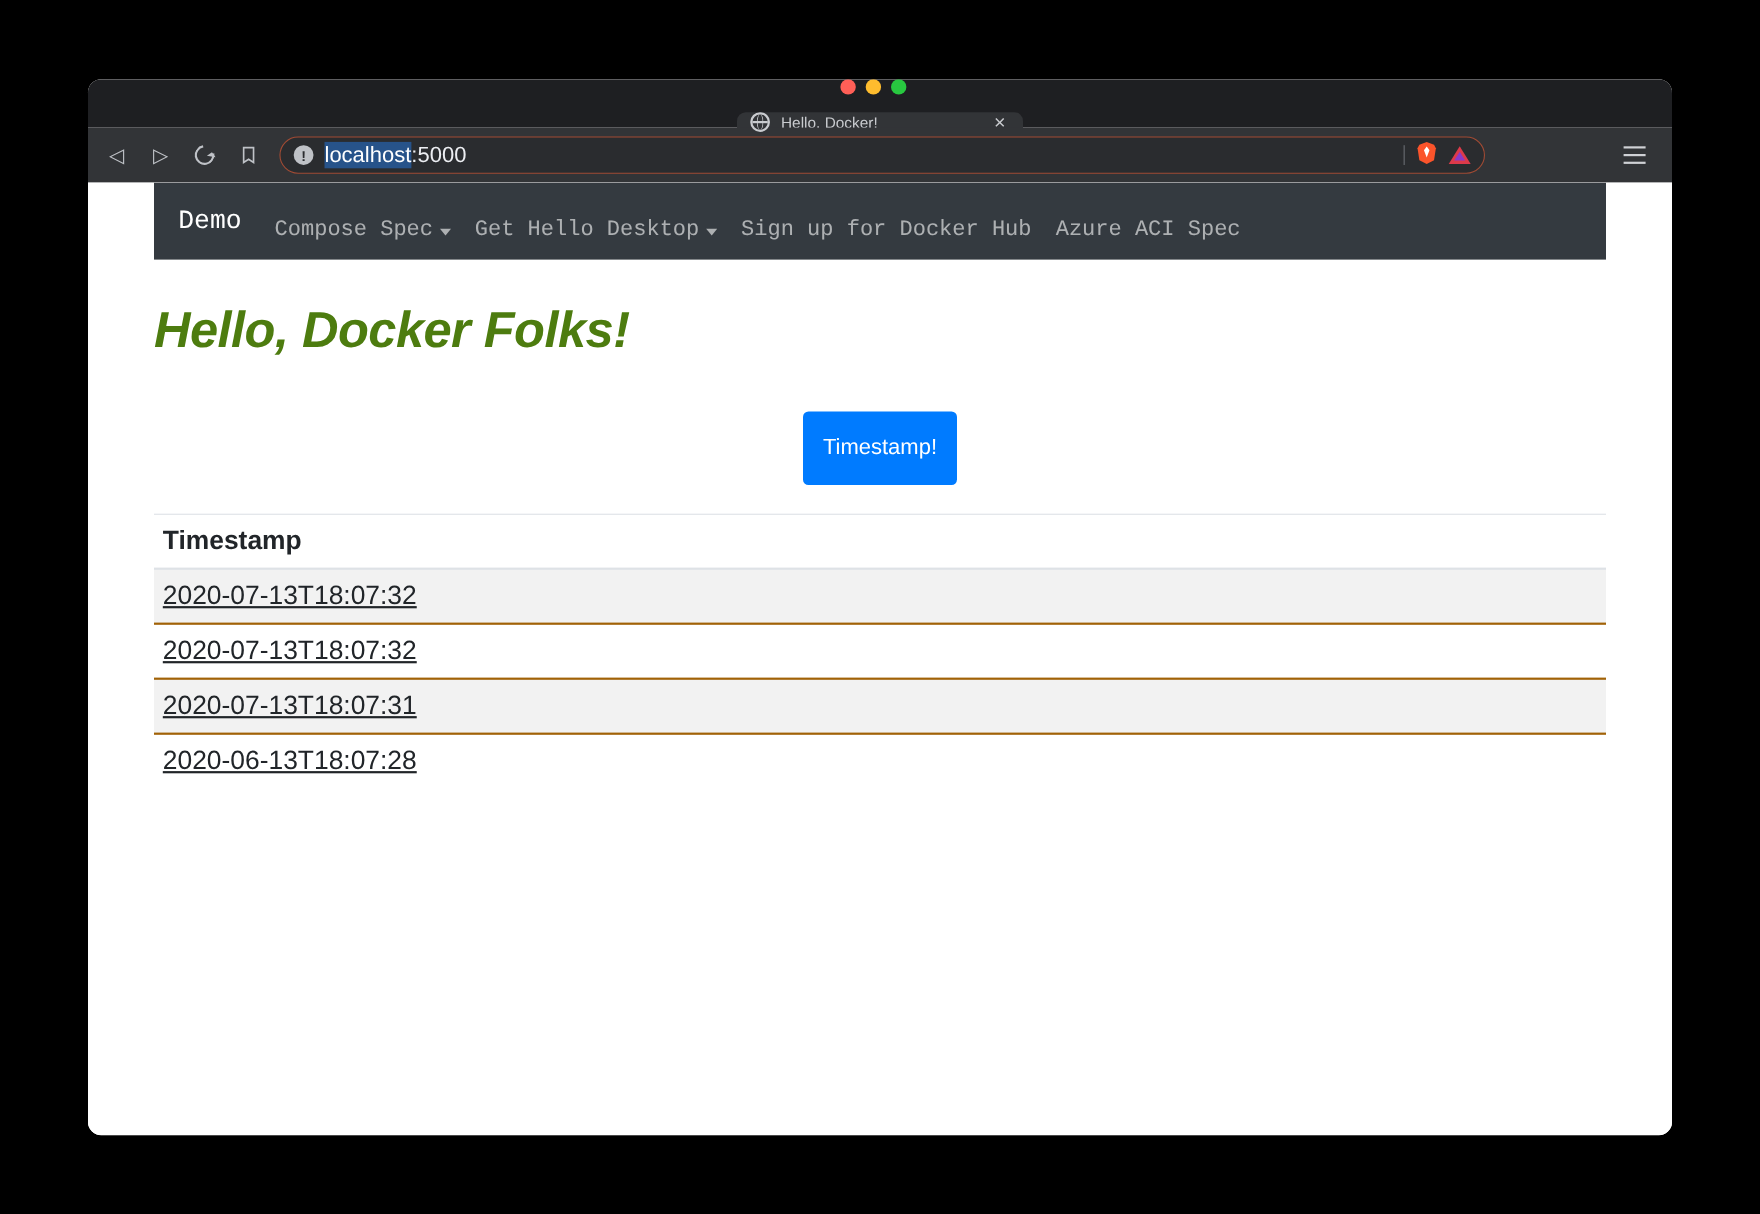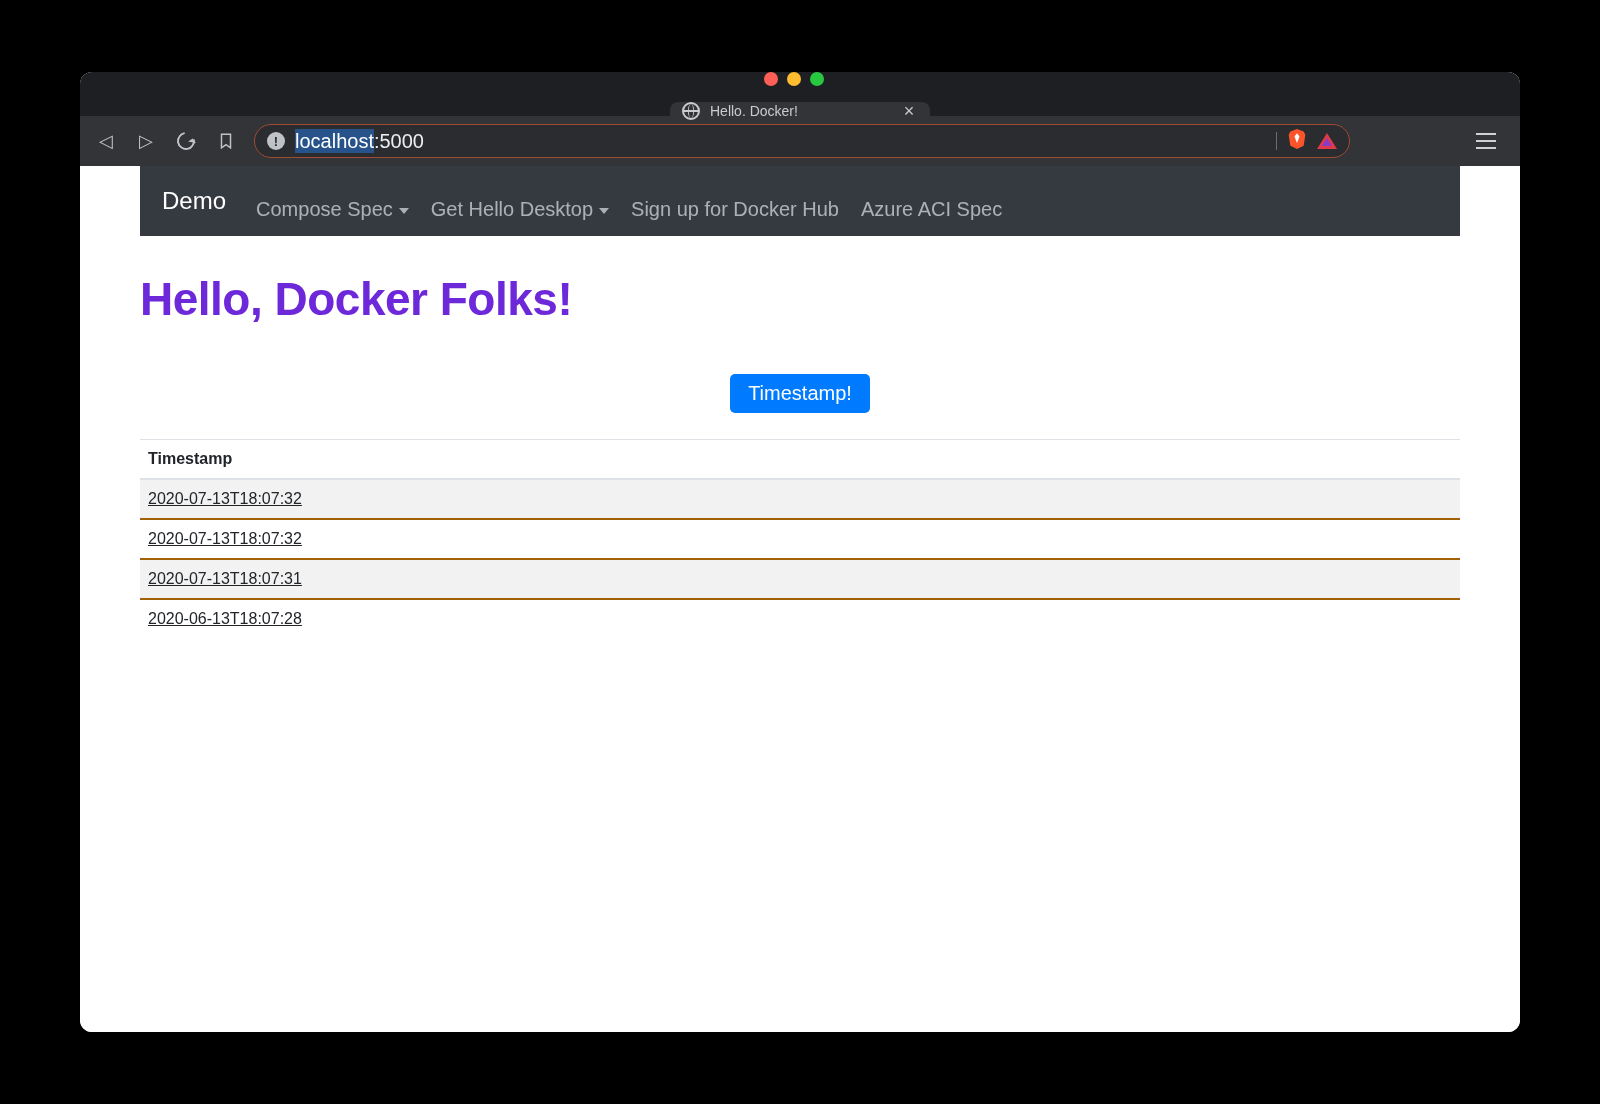--- a/index.html
+++ b/index.html
@@ -145,32 +145,32 @@
       display:flex;
       align-items:center;
       padding: 0 22px;
       gap: 22px;
       border-radius: 0;
     }
     .brand { color:#fff; font-size:24px; font-weight:400; margin-right:8px;}
     .nav-link { color: rgba(255,255,255,0.6); font-size:20px; display:flex; align-items:center; gap:6px; cursor:pointer;margin-top:16px;}
     .caret { width:0;height:0;border-left:5px solid transparent;border-right:5px solid transparent;border-top:6px solid rgba(255,255,255,0.6); margin-top:3px;}
     .content { padding: 36px 0 0 0;}
-    .heading { font-size:46px; font-weight:600; color:#6d28d9; letter-spacing:-0.5px;}
+    .heading { font-size:46px; font-weight:600; color:#4d7c0f; letter-spacing:-0.5px;font-style:italic;}
     .btn-row { display:flex; justify-content:center; margin: 48px 0 26px 0;}
     .primary-btn {
       background:#007bff; color:#fff; border:none;
-      padding: 8px 18px; font-size:20px; border-radius:5px;
+      padding: 22px 18px; font-size:20px; border-radius:5px;
       cursor:pointer;
     }
-    .table { width:100%; border-collapse:collapse; font-size:16px; color:#212529;}
+    .table { width:100%; border-collapse:collapse; font-size:24px; color:#212529;}
     .table thead th { text-align:left; font-weight:700; padding:10px 8px; border-top:1px solid #dee2e6; border-bottom:2px solid #dee2e6;}
     .table tbody td { padding:10px 8px; border-top:2px solid #a16207;text-decoration:underline;}
     .table tbody tr:nth-child(odd) td { background:#f2f2f2;}
-    .app-nav-container { padding: 0 60px 0 60px;}
+    .app-nav-container { padding: 0 60px 0 60px; font-family: Liberation Mono, monospace;}
   </style>
 </head>
 <body>
 
 <div class="browser-window">
 
   <div class="tab-strip">
     <div class="traffic-lights">
       <div class="tl red"></div>
       <div class="tl yellow"></div>

